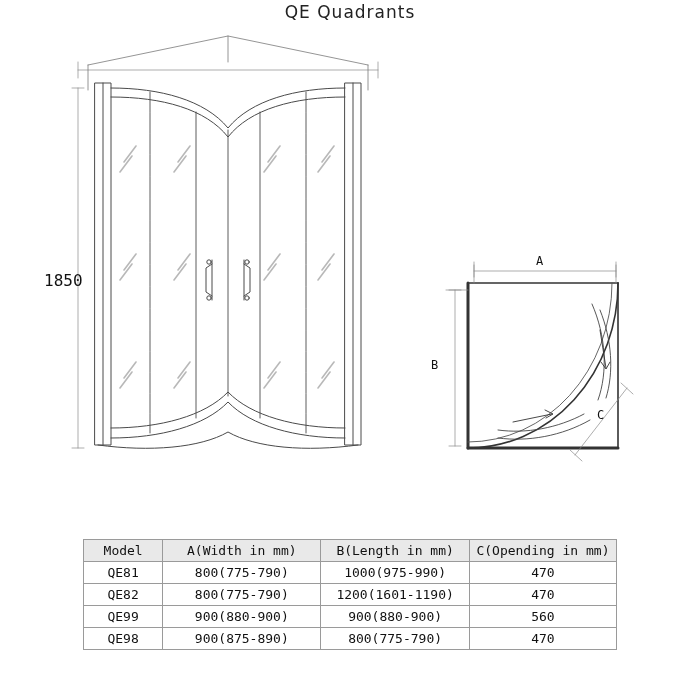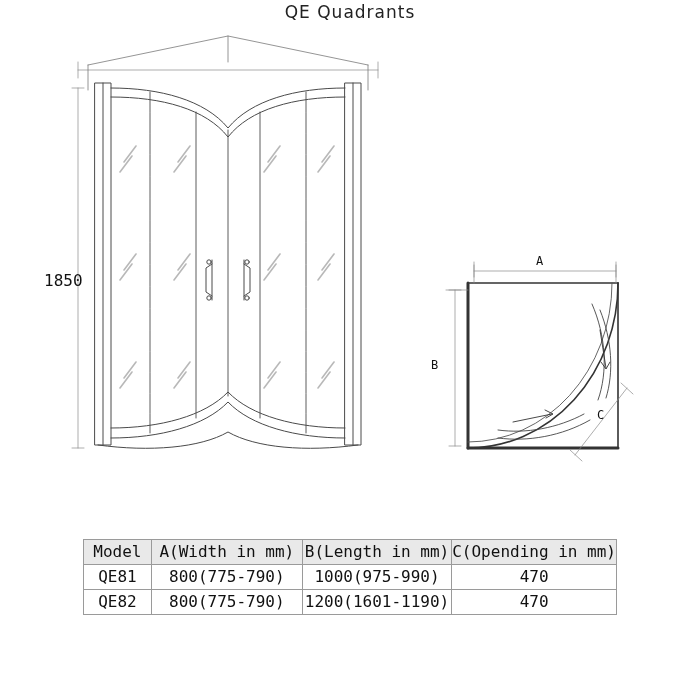--- a/index.html
+++ b/index.html
@@ -47,21 +47,21 @@
   .lbl-B { left: 431px; top: 358px; font-size: 12px; }
   .lbl-C { left: 597px; top: 408px; font-size: 12px; }
 
   
   .spec-table {
     position: absolute;
     left: 83px;
     top: 539px;
     width: 534px;
     border-collapse: collapse;
-    font-size: 16px;
+    font-size: 13px;
     font-family: "DejaVu Sans Mono", "Liberation Mono", monospace;
   }
   .spec-table th, .spec-table td {
     border: 1px solid #9a9a9a;
     text-align: center;
     padding: 2px 0 3px 0;
     height: 16px;
     color: #111;
     white-space: nowrap;
   }
@@ -239,16 +239,28 @@
         <td>800(775-790)</td>
         <td>1000(975-990)</td>
         <td>470</td>
       </tr>
       <tr>
         <td>QE82</td>
         <td>800(775-790)</td>
         <td>1200(1601-1190)</td>
         <td>470</td>
       </tr>
+      <tr>
+        <td>QE99</td>
+        <td>900(880-900)</td>
+        <td>900(880-900)</td>
+        <td>560</td>
+      </tr>
+      <tr>
+        <td>QE98</td>
+        <td>900(875-890)</td>
+        <td>800(775-790)</td>
+        <td>470</td>
+      </tr>
     </tbody>
   </table>
 
 </div>
 
 </body></html>

